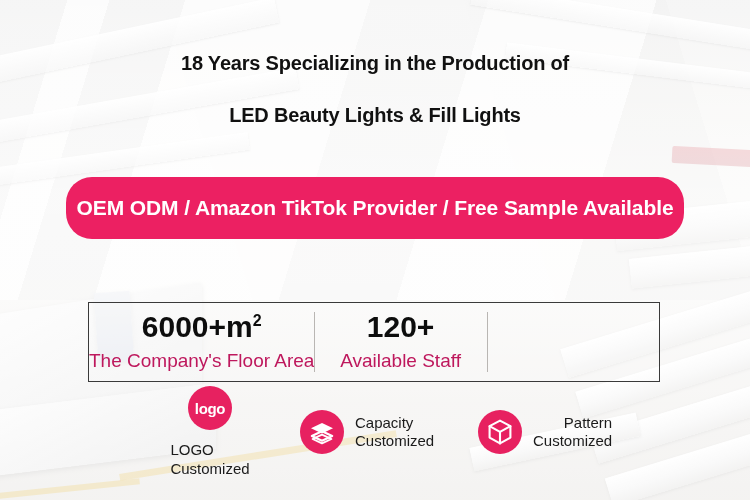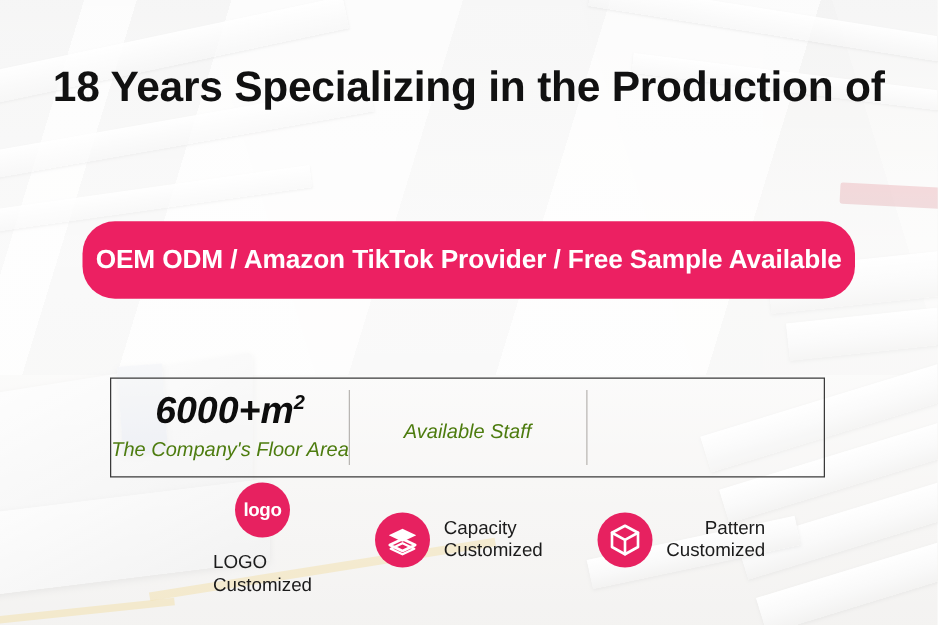--- a/index.html
+++ b/index.html
@@ -74,21 +74,21 @@
 
   
   .content { position: absolute; inset: 0; }
 
   .headline {
     position: absolute;
     left: 0; right: 0;
     text-align: center;
     color: #111111;
     font-weight: bold;
-    font-size: 34px;
+    font-size: 20px;
     letter-spacing: -0.2px;
     line-height: 1.1;
     white-space: nowrap;
   }
   .headline.l1 { top: 52px; }
   .headline.l2 { top: 104px; }
 
   .pill {
     position: absolute;
     left: 66px;
@@ -121,21 +121,20 @@
   .stats {
     position: absolute;
     left: 88px;
     top: 302px;
     width: 570px;
     height: 78px;
     border: 1.5px solid #3a3a3a;
     display: flex;
     align-items: stretch;
     background: rgba(255,255,255,.10);
-    font-style: italic;
   }
   .stat {
     flex: 1 1 0;
     display: flex;
     flex-direction: column;
     align-items: center;
     justify-content: center;
     position: relative;
   }
   .stat + .stat::before {
@@ -154,22 +153,22 @@
     line-height: 1;
     white-space: nowrap;
   }
   .stat-value .sup {
     font-size: 16px;
     vertical-align: super;
     line-height: 0;
   }
   .stat-label {
     margin-top: 8px;
-    color: #4d7c0f;
-    font-size: 16px;
+    color: #be185d;
+    font-size: 19px;
     white-space: nowrap;
   }
 
   
   .features {
     position: absolute;
     left: 120px;
     top: 402px;
     width: 560px;
     height: 60px;
@@ -237,36 +236,40 @@
   <div class="bg-shelf" style="left:605px; top:450px; width:190px; height:30px; transform:rotate(-17deg);"></div>
   <div class="bg-shelf" style="left:470px; top:430px; width:170px; height:24px; transform:rotate(-12deg);"></div>
   <div class="bg-shelf" style="left:615px; top:208px; width:140px; height:36px; transform:rotate(-6deg);"></div>
   <div class="bg-shelf" style="left:630px; top:252px; width:130px; height:30px; transform:rotate(-6deg);"></div>
 
   <div class="bg-layer bg-wash"></div>
 
   <div class="content">
 
     <div class="headline l1">18 Years Specializing in the Production of</div>
+    <div class="headline l2">LED Beauty Lights &amp; Fill Lights</div>
 
     <div class="pill">
       <span>OEM ODM / Amazon TikTok Provider / Free Sample Available</span>
     </div>
 
 
     <div class="stats">
 
       <div class="stat">
         <div class="stat-value">
           <span>6000+m</span><span class="sup">2</span>
         </div>
         <div class="stat-label">The Company's Floor Area</div>
       </div>
 
       <div class="stat">
+        <div class="stat-value">
+          <span>120+</span><span class="sup"></span>
+        </div>
         <div class="stat-label">Available Staff</div>
       </div>
 
       <div class="stat">
       </div>
 
     </div>
 
     <div class="features">
 

